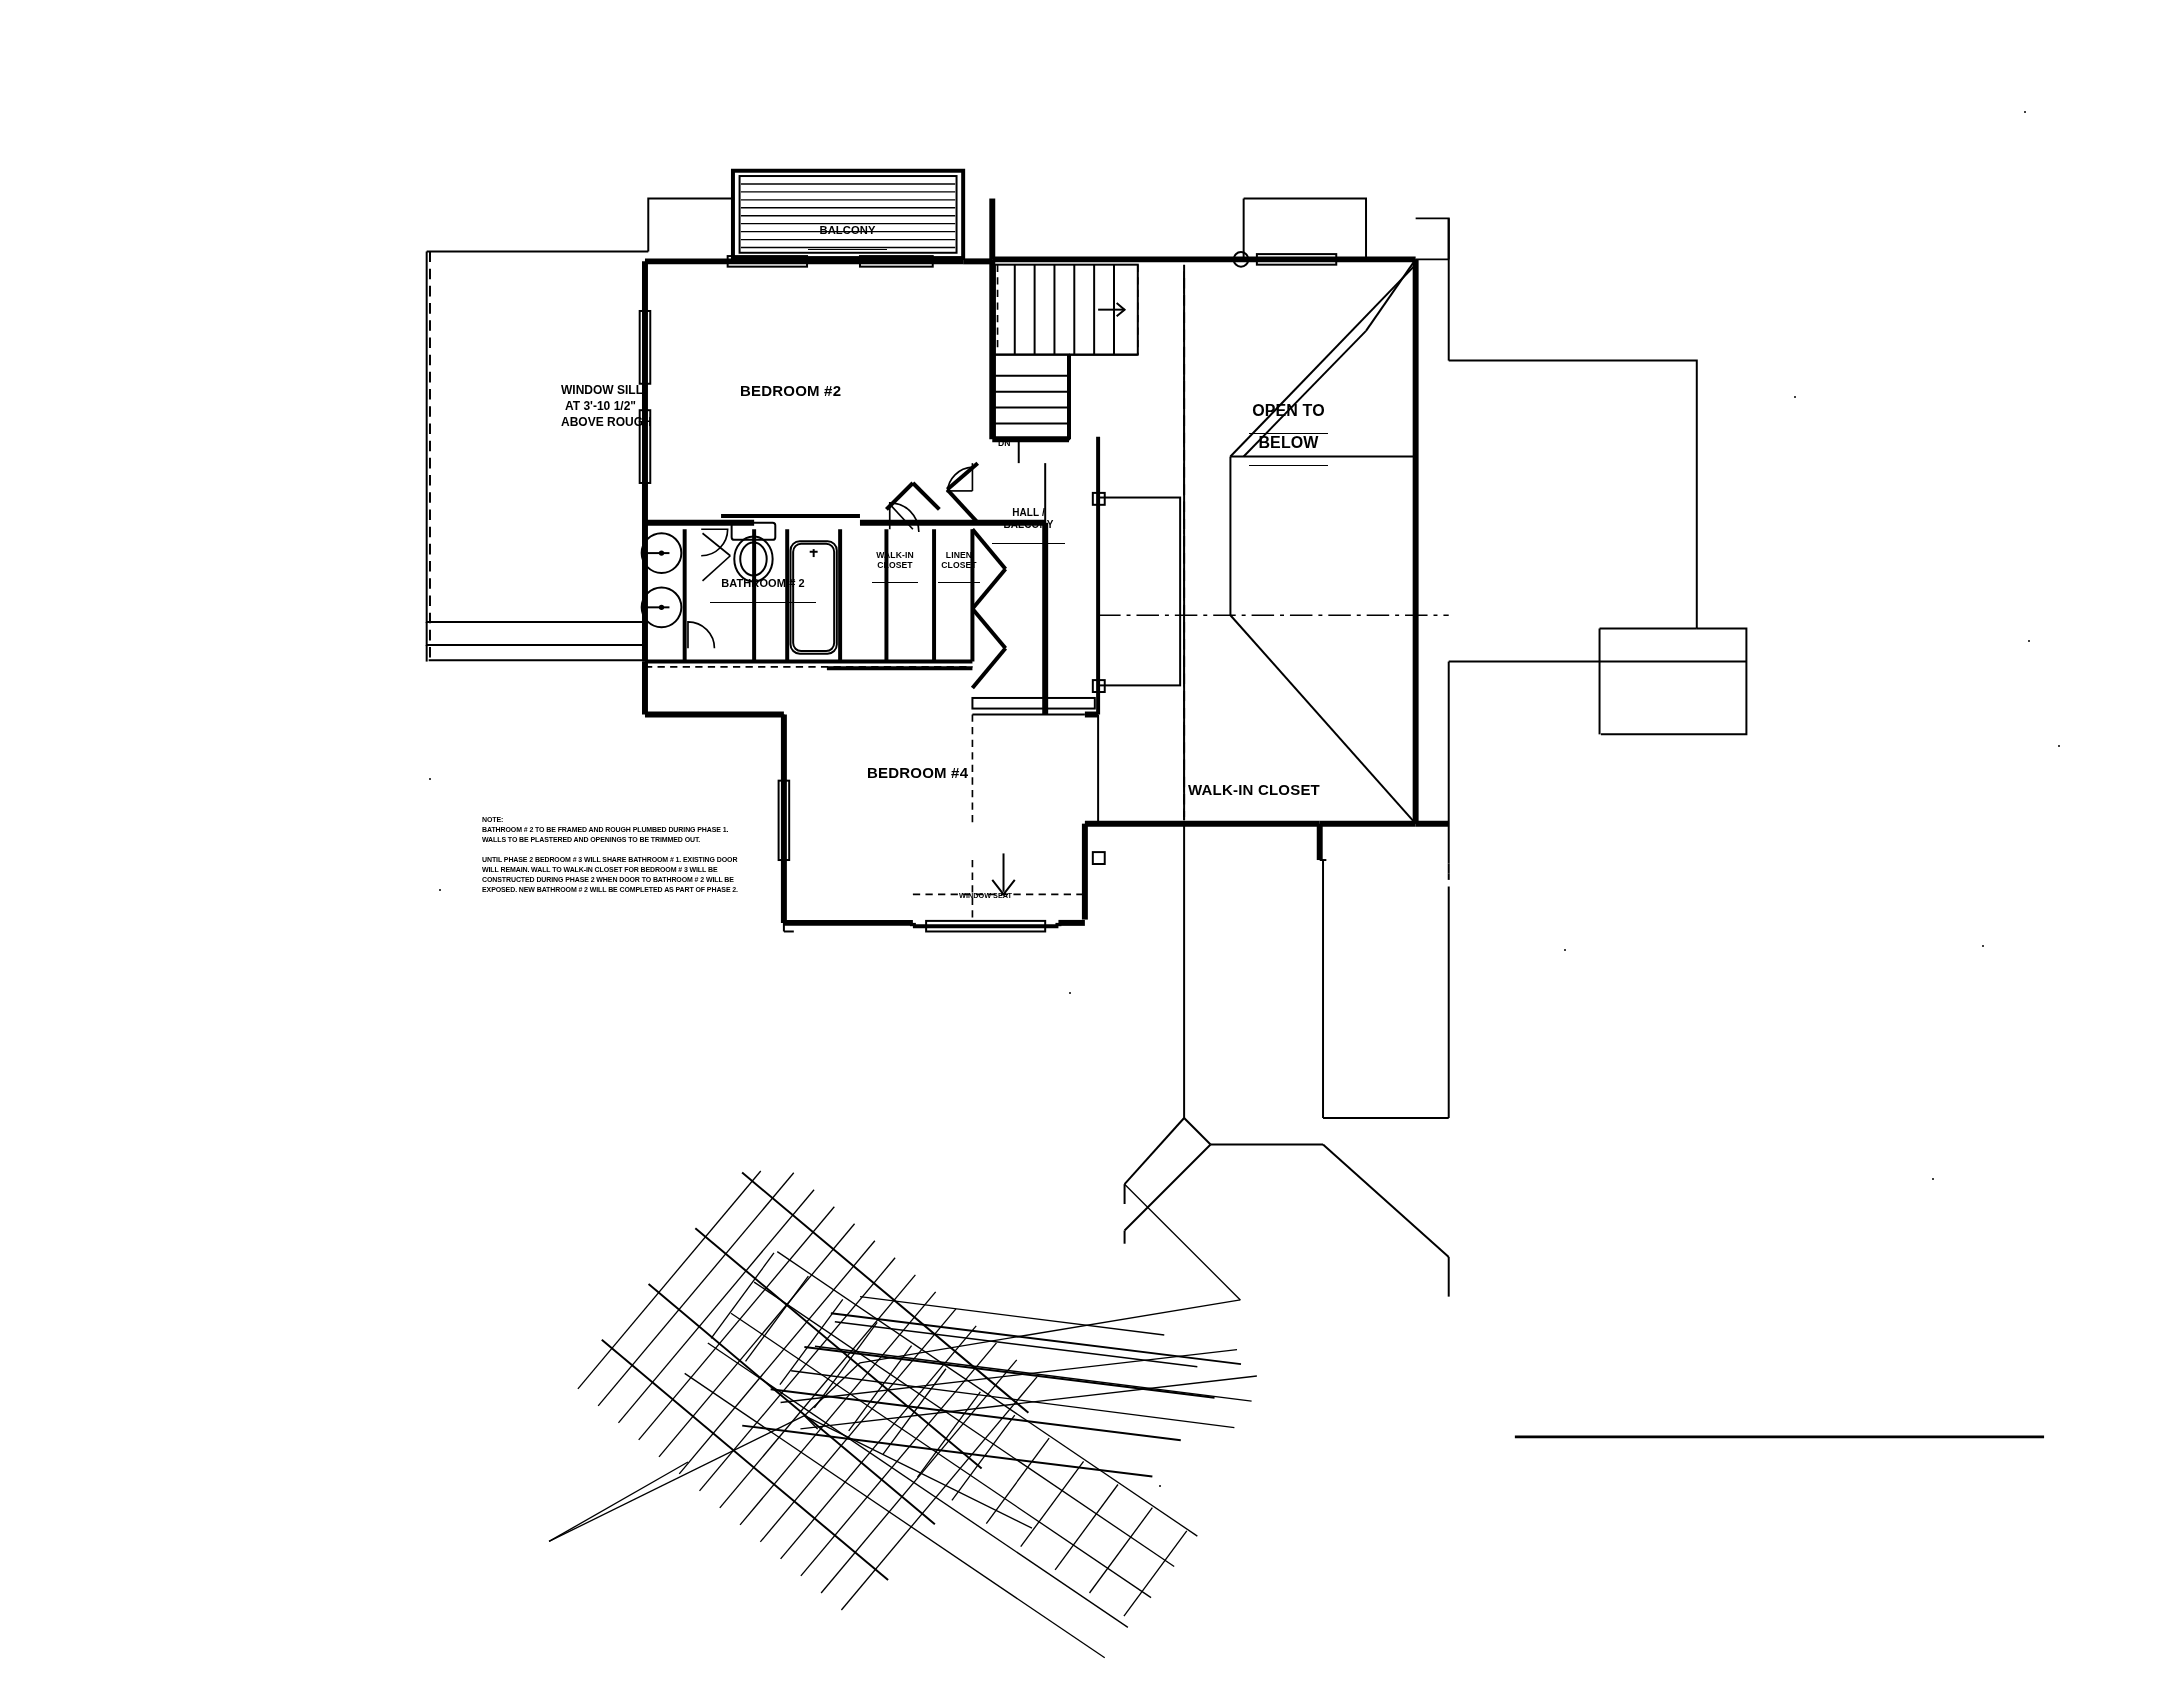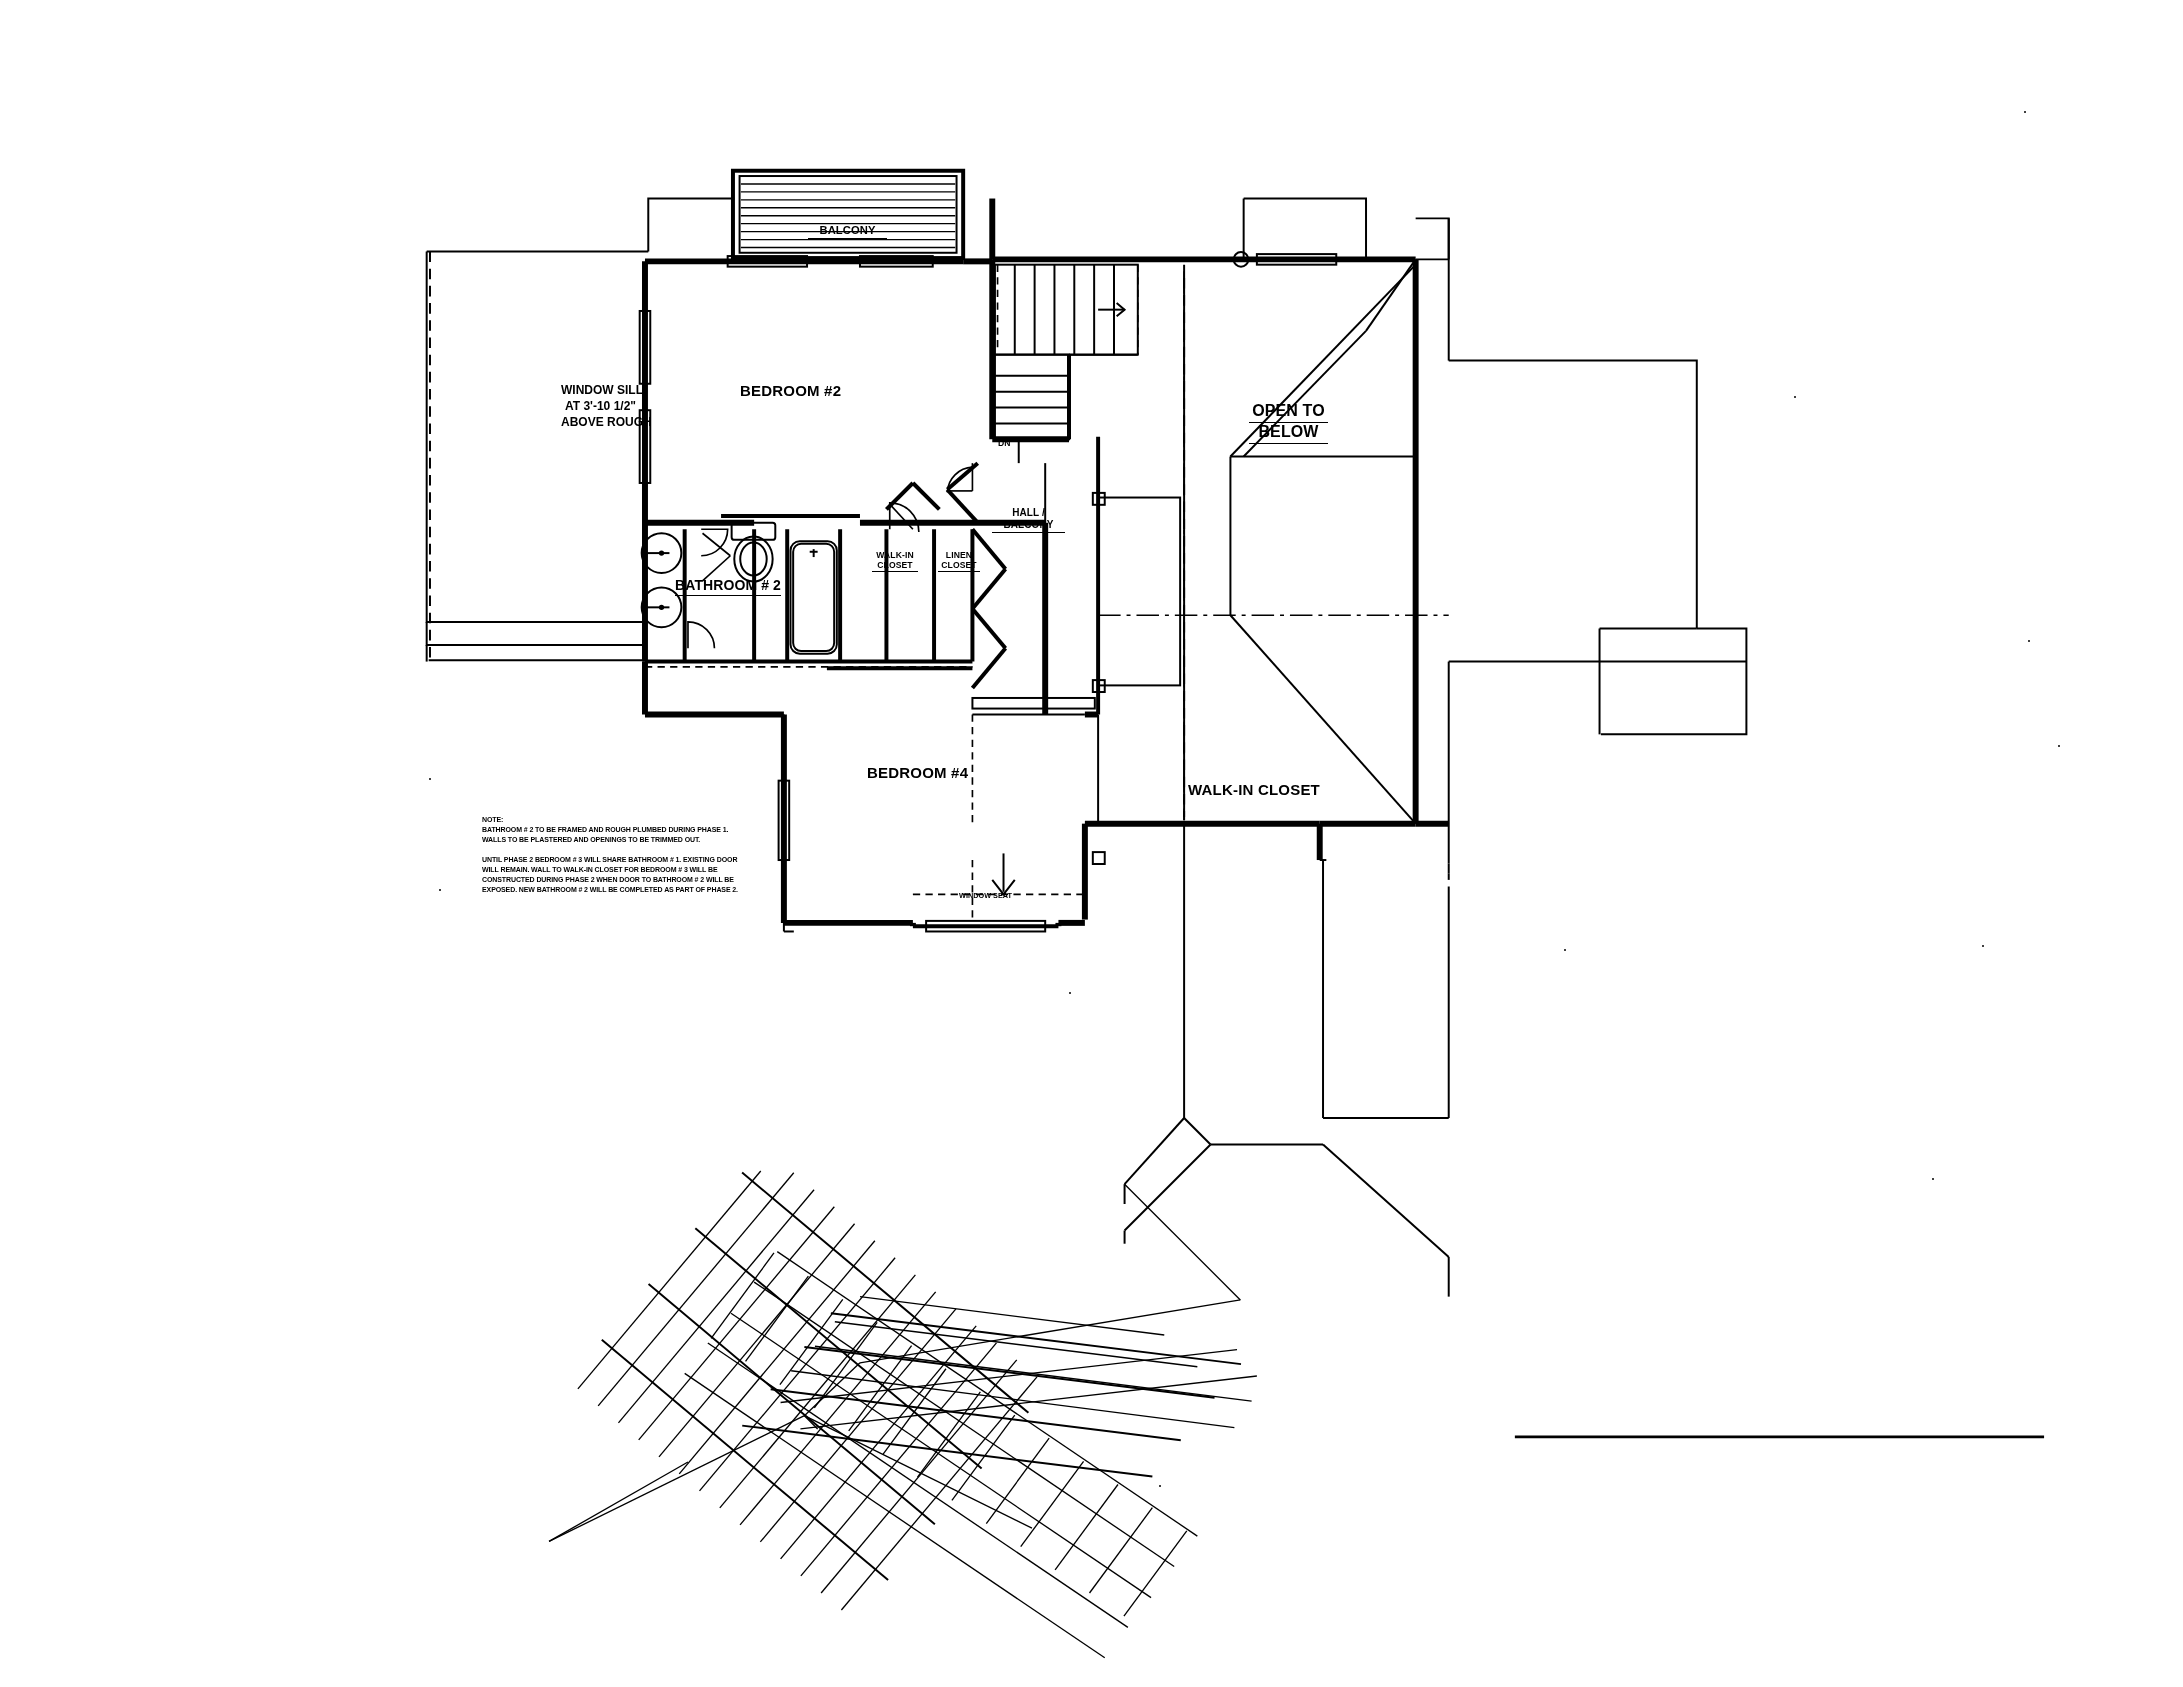--- a/index.html
+++ b/index.html
@@ -44,21 +44,21 @@
   }
   .arch-label {
     font-weight: bold;
     font-size: 11.2px;
     letter-spacing: 0.1px;
     text-align: center;
   }
   .arch-label .u {
     display: block;
     border-bottom: 1.3px solid #000;
-    padding-bottom: 1px;
+    padding-bottom: 12px;
   }
   .tiny-note {
     font-weight: bold;
     font-size: 12px;
     letter-spacing: 0px;
     text-align: center;
     line-height: 1.35;
   }
   .micro {
     font-weight: bold;
@@ -472,21 +472,21 @@
   <div class="lbl room-label" style="left:740px; top:382px;">BEDROOM #2</div>
 
   <div class="lbl room-label" style="left:867px; top:764px;">BEDROOM #4</div>
 
   <div class="lbl room-label" style="left:1188px; top:781px;">WALK-IN CLOSET</div>
 
   <div class="lbl arch-label" style="left:808px; top:224px; width:79px;">
     <span class="u">BALCONY</span>
   </div>
 
-  <div class="lbl arch-label" style="left:675px; top:577px; width:106px; font-size:14px;">
+  <div class="lbl arch-label" style="left:710px; top:577px; width:106px; font-size:11px;">
     <span class="u">BATHROOM # 2</span>
   </div>
 
   <div class="lbl arch-label" style="left:872px; top:550px; width:46px; font-size:8.6px;text-align:center;">
     <span>WALK-IN</span>
     <span class="u">CLOSET</span>
   </div>
 
   <div class="lbl arch-label" style="left:938px; top:550px; width:42px; font-size:8.6px;">
     <span>LINEN</span>

